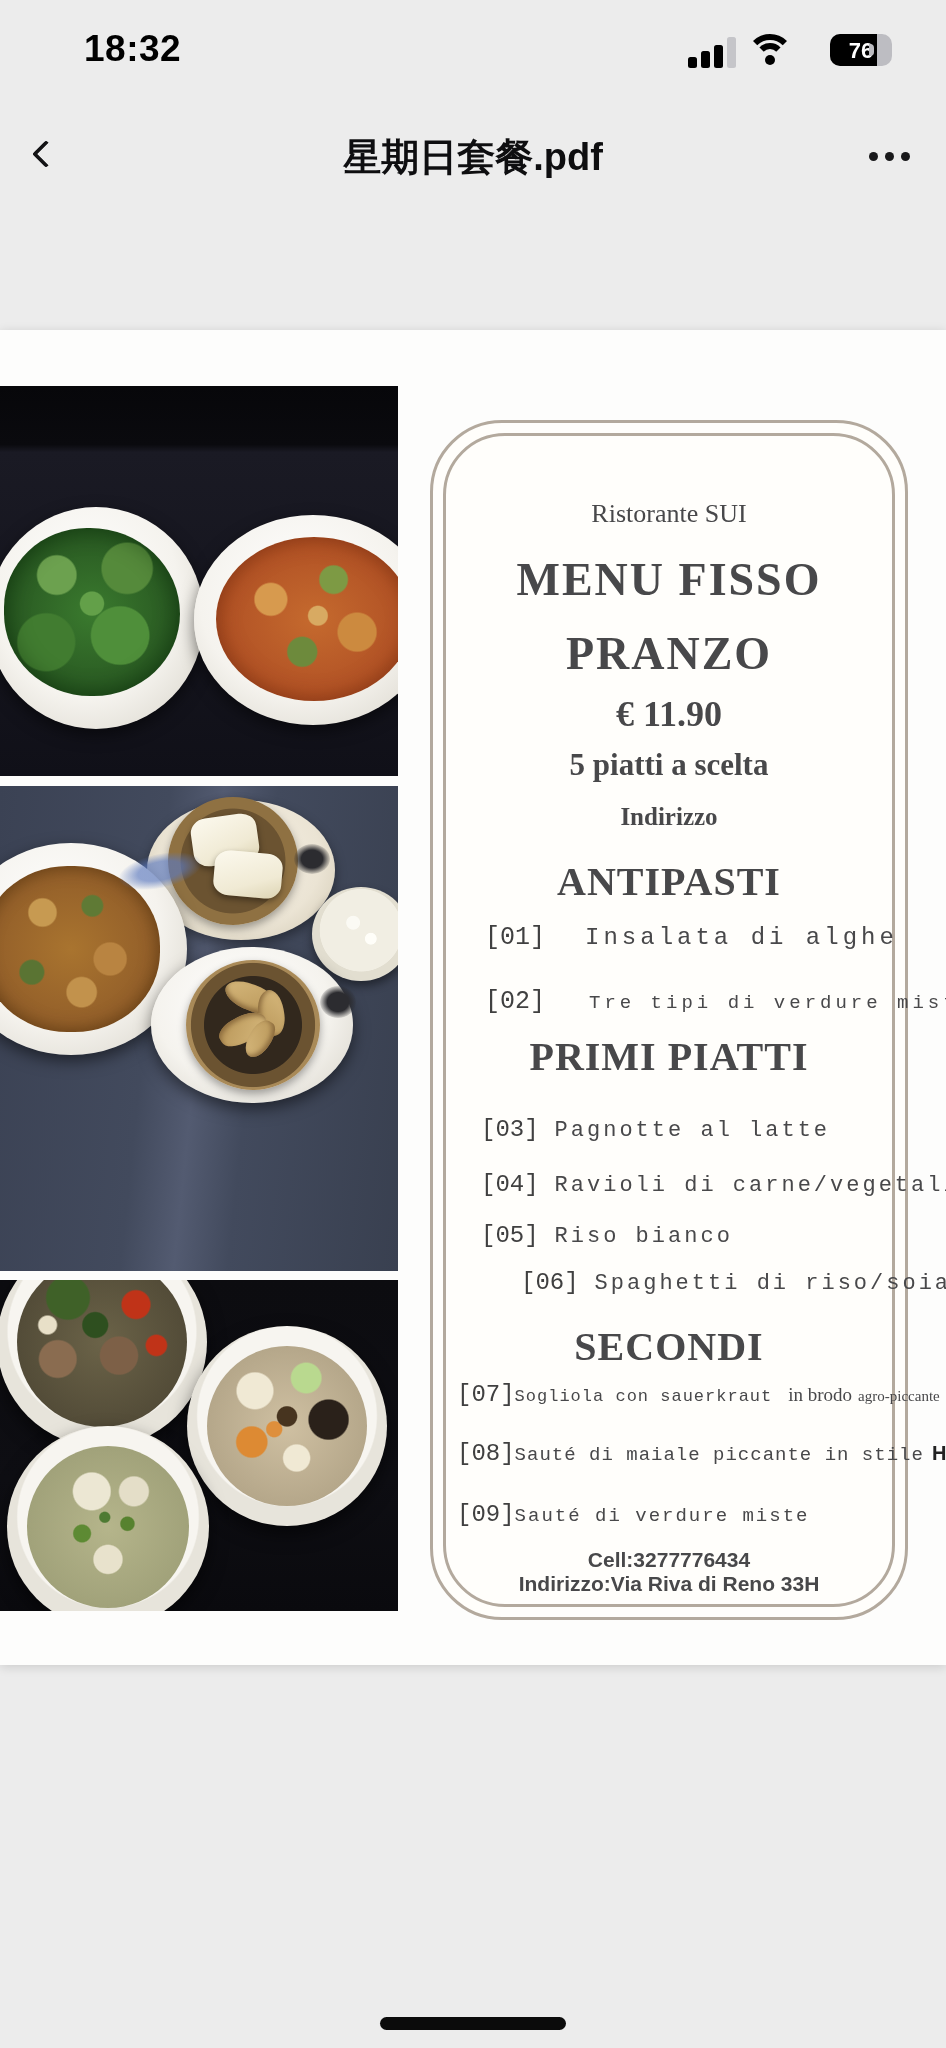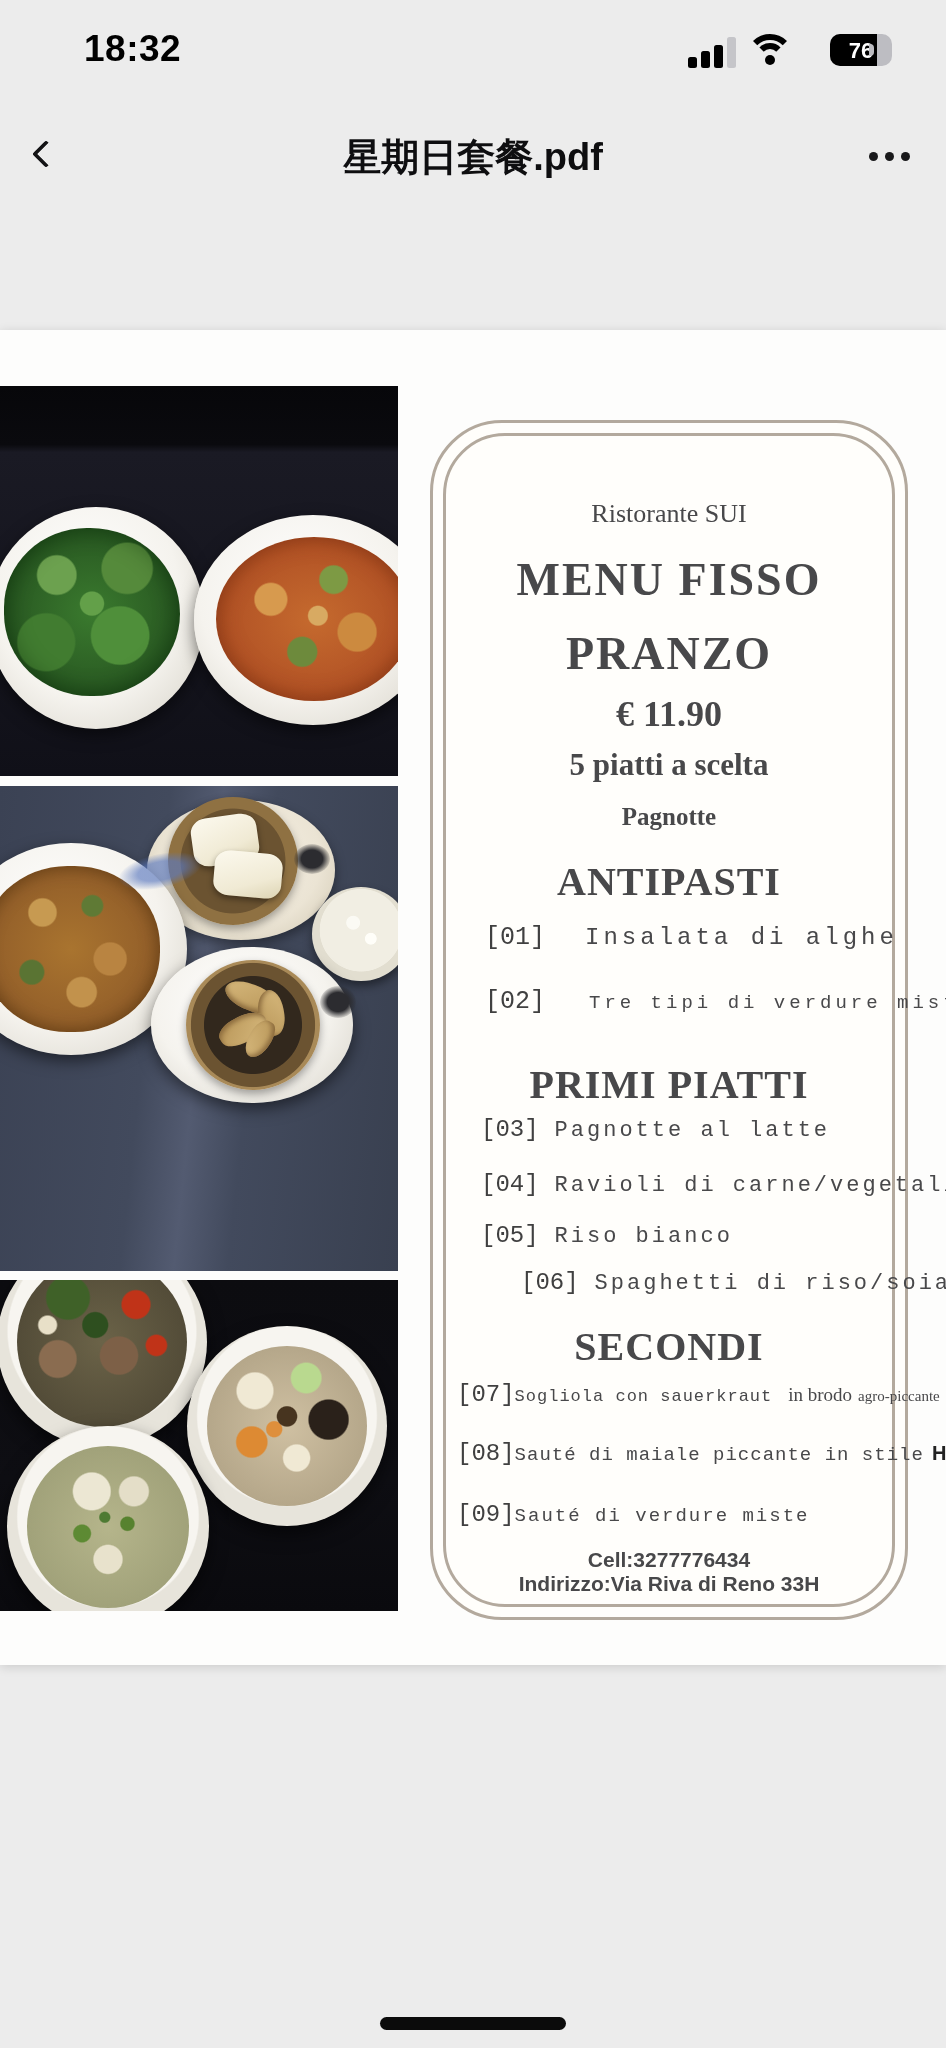--- a/index.html
+++ b/index.html
@@ -142,21 +142,21 @@
   .card-inner{position:absolute;left:10px;top:10px;right:10px;bottom:10px;border:3px solid #b3a99d;border-radius:62px;}
   .card .row{position:absolute;left:0;width:100%;text-align:center;color:#48484a;}
   .serif{font-family:"Liberation Serif",serif;}
   .r-rest{top:76px;font-size:26px;color:#3a3a3c;}
   .r-t1{top:130px;font-size:46px;font-weight:700;letter-spacing:2px;color:#4b4b4d;}
   .r-t2{top:204px;font-size:46px;font-weight:700;letter-spacing:2px;color:#4b4b4d;font-family:Liberation Serif, serif;}
   .r-price{top:270px;font-size:36px;font-weight:700;color:#3f3f41;}
   .r-choice{top:324px;font-size:31px;font-weight:700;color:#3f3f41;}
   .r-day{top:380px;font-size:25px;font-weight:700;color:#333335;}
   .r-h{font-size:40px;font-weight:700;letter-spacing:1px;color:#b5925f;}
-  .r-h1{top:435px;} .r-h2{top:610px;margin-top:28px;} .r-h3{top:900px;}
+  .r-h1{top:435px;} .r-h2{top:610px;} .r-h3{top:900px;}
   .mi{position:absolute;white-space:nowrap;color:#48484a;font-family:"Liberation Mono",monospace;}
   .mi .num{color:#404040;}
   .i01{left:52px;top:500px;font-size:25px;} .i01 .nm{margin-left:40px;letter-spacing:4px;font-size:24px;}
   .i02{left:52px;top:564px;font-size:25px;} .i02 .nm{margin-left:44px;letter-spacing:4px;font-size:19px;}
   .i03{left:48px;top:693px;font-size:24px;} .i03 .nm{margin-left:16px;letter-spacing:3px;font-size:22px;}
   .i04{left:48px;top:748px;font-size:24px;} .i04 .nm{margin-left:16px;letter-spacing:3px;font-size:22px;}
   .i05{left:48px;top:799px;font-size:24px;} .i05 .nm{margin-left:16px;letter-spacing:3px;font-size:22px;}
   .i06{left:40px;top:846px;font-size:24px;margin-left:48px;} .i06 .nm{margin-left:16px;letter-spacing:3px;font-size:22px;}
   .i07{left:24px;top:958px;font-size:24px;} .i07 .nm{font-size:17px;letter-spacing:1px;margin-top:23px;}
   .i07 .det{font-family:"Liberation Serif",serif;font-size:19px;margin-left:16px;}
@@ -247,21 +247,21 @@
     </div>
 
     <div class="card">
       <div class="card-inner"></div>
 
       <div class="row serif r-t1">MENU FISSO</div>
       <div class="row serif r-rest">Ristorante SUI</div>
       <div class="row serif r-t2">PRANZO</div>
       <div class="row serif r-price">€ 11.90</div>
       <div class="row serif r-choice">5 piatti a scelta</div>
-      <div class="row serif r-day">Pagnotte</div>
+      <div class="row serif r-day">Indirizzo</div>
 
       <div class="row serif r-h r-h1">ANTIPASTI</div>
       <div class="mi i01">
         <span class="num">[01]</span><span class="nm">Insalata di alghe</span>
       </div>
       <div class="mi i02">
         <span class="num">[02]</span><span class="nm">Tre tipi di verdure misti</span>
       </div>
 
       <div class="row serif r-h r-h2">PRIMI PIATTI</div>

